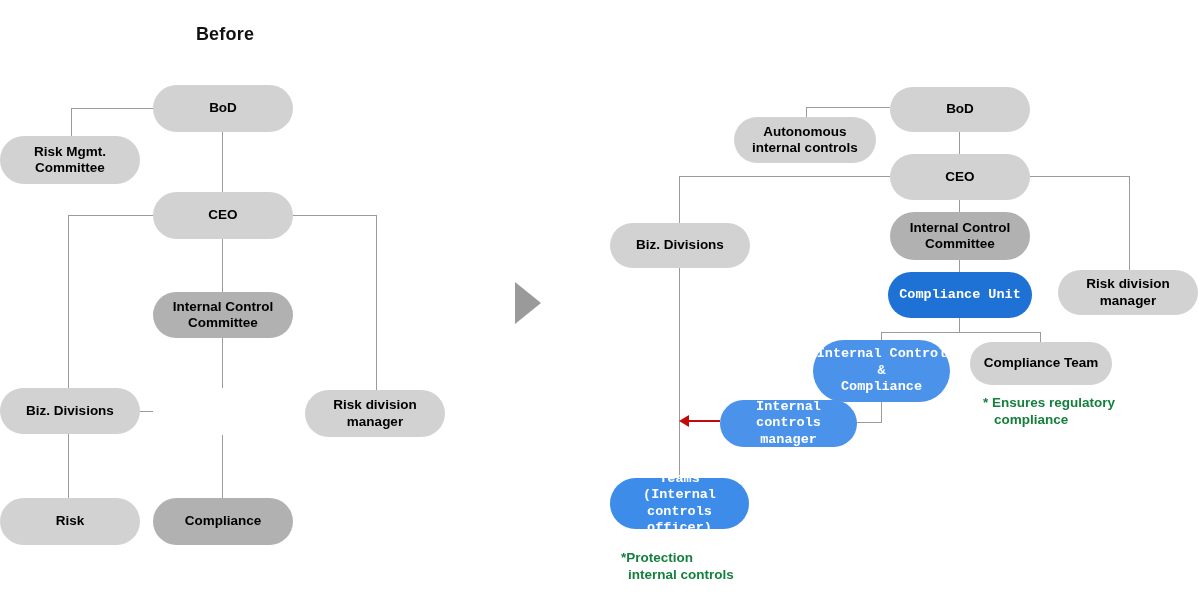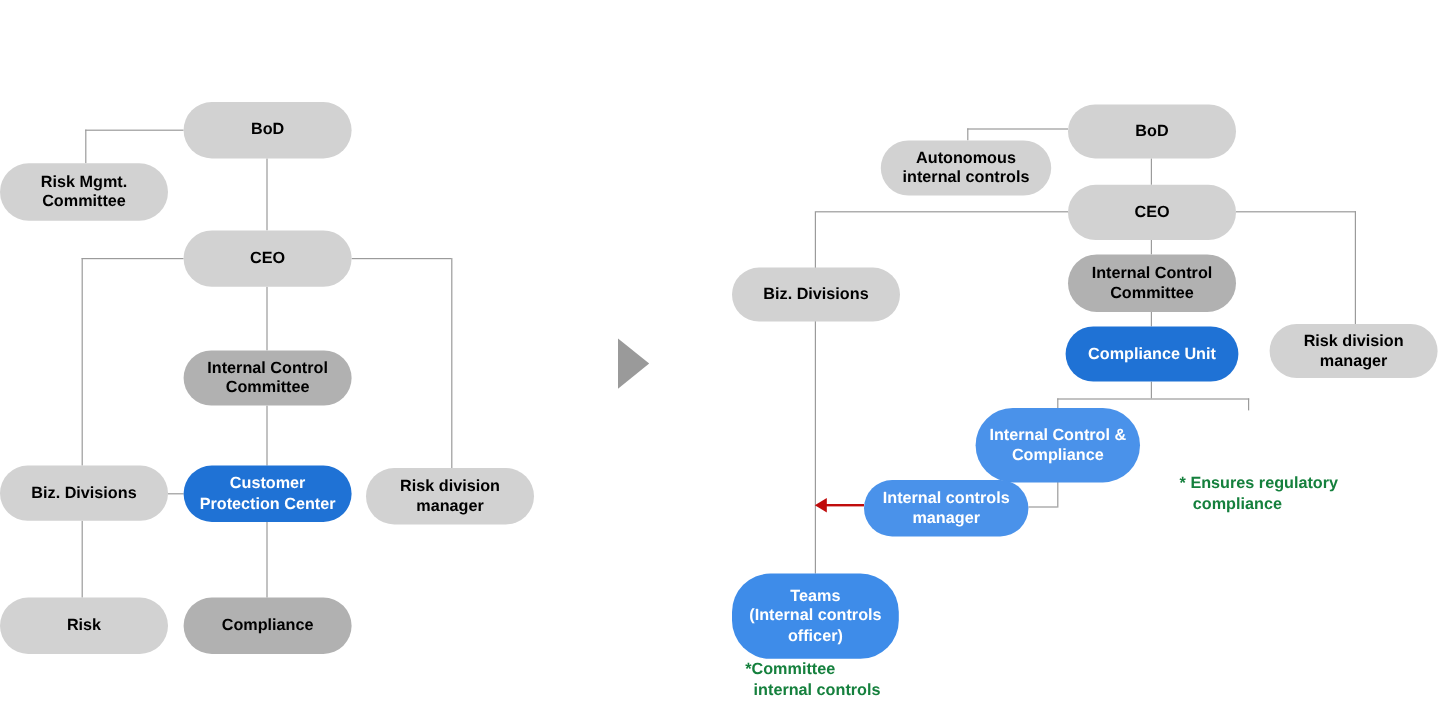--- a/index.html
+++ b/index.html
@@ -38,21 +38,21 @@
     font-weight: bold;
     line-height: 1.22;
     color: #000000;
     white-space: pre-line;
   }
   .pill.light  { background: #d2d2d2; }
   .pill.dark   { background: #b1b1b1; }
   .pill.blue   { background: #1f72d5; }
   .pill.lblue  { background: #4a92ea; }
   .pill.tblue  { background: #3e8ce9; border-radius: 32px; }
-  .pill.blue span, .pill.lblue span, .pill.tblue span { color: #ffffff; }
+  .pill.blue span, .pill.lblue span, .pill.tblue span { color: #ffffff; font-family: Liberation Mono, monospace; }
   .line {
     position: absolute;
     background: #9b9b9b;
     z-index: 1;
   }
   .line.h { height: 1px; }
   .line.v { width: 1px; }
   .triangle {
     position: absolute;
     width: 0;
@@ -86,20 +86,21 @@
     z-index: 2;
   }
   .note .indent { margin-left: 11px; }
   .note .indent-sm { margin-left: 7px; }
 </style>
 </head>
 <body>
 
 <div class="canvas">
 
+  <div class="panel-title" style="left:145px; top:24px;">Before</div>
 
   <div class="line h" style="left:71px;  top:108px; width:82px;"></div>
   <div class="line v" style="left:71px;  top:108px; height:28px;"></div>
   <div class="line v" style="left:222px; top:132px; height:60px;"></div>
   <div class="line h" style="left:68px;  top:215px; width:85px;"></div>
   <div class="line v" style="left:68px;  top:215px; height:173px;"></div>
   <div class="line h" style="left:293px; top:215px; width:83px;"></div>
   <div class="line v" style="left:376px; top:215px; height:175px;"></div>
   <div class="line v" style="left:222px; top:239px; height:53px;"></div>
   <div class="line v" style="left:222px; top:338px; height:50px;"></div>
@@ -116,24 +117,20 @@
     </div>
   <div class="pill light" style="left:153px; top:192px; width:140px; height:47px;">
     <span>CEO</span>
     </div>
   <div class="pill dark" style="left:153px; top:292px; width:140px; height:46px;">
     <span>Internal Control
 Committee</span>
     </div>
   <div class="pill light" style="left:0px;   top:388px; width:140px; height:46px;">
     <span>Biz. Divisions</span>
-    </div>
-  <div class="pill blue" style="left:153px; top:388px; width:140px; height:47px;">
-    <span>Customer
-Protection Center</span>
     </div>
   <div class="pill light" style="left:305px; top:390px; width:140px; height:47px;">
     <span>Risk division
 manager</span>
     </div>
   <div class="pill light" style="left:0px;   top:498px; width:140px; height:47px;">
     <span>Risk</span>
     </div>
   <div class="pill dark" style="left:153px; top:498px; width:140px; height:47px;">
     <span>Compliance</span>
@@ -182,32 +179,35 @@
     <span>Biz. Divisions</span>
     </div>
   <div class="pill light" style="left:1058px; top:270px; width:140px; height:45px;">
     <span>Risk division
 manager</span>
     </div>
   <div class="pill lblue" style="left:813px;  top:340px; width:137px; height:62px;">
     <span>Internal Control &amp;
 Compliance</span>
     </div>
+  <div class="pill light" style="left:970px;  top:342px; width:142px; height:43px;">
+    <span>Compliance Team</span>
+    </div>
   <div class="pill lblue" style="left:720px;  top:400px; width:137px; height:47px;">
     <span>Internal controls
 manager</span>
     </div>
-  <div class="pill tblue" style="left:610px;  top:478px; width:139px; height:71px;">
+  <div class="pill tblue" style="left:610px;  top:478px; width:139px; height:51px;">
     <span>Teams
 (Internal controls
 officer)</span>
     </div>
 
   <div class="note" style="left:983px; top:394px;">
     <div>* Ensures regulatory</div>
     <div class="indent">compliance</div>
   </div>
   <div class="note" style="left:621px; top:549px;">
-    <div>*Committee</div>
+    <div>*Protection</div>
     <div class="indent-sm">internal controls</div>
   </div>
 
 </div>
 
 </body></html>

